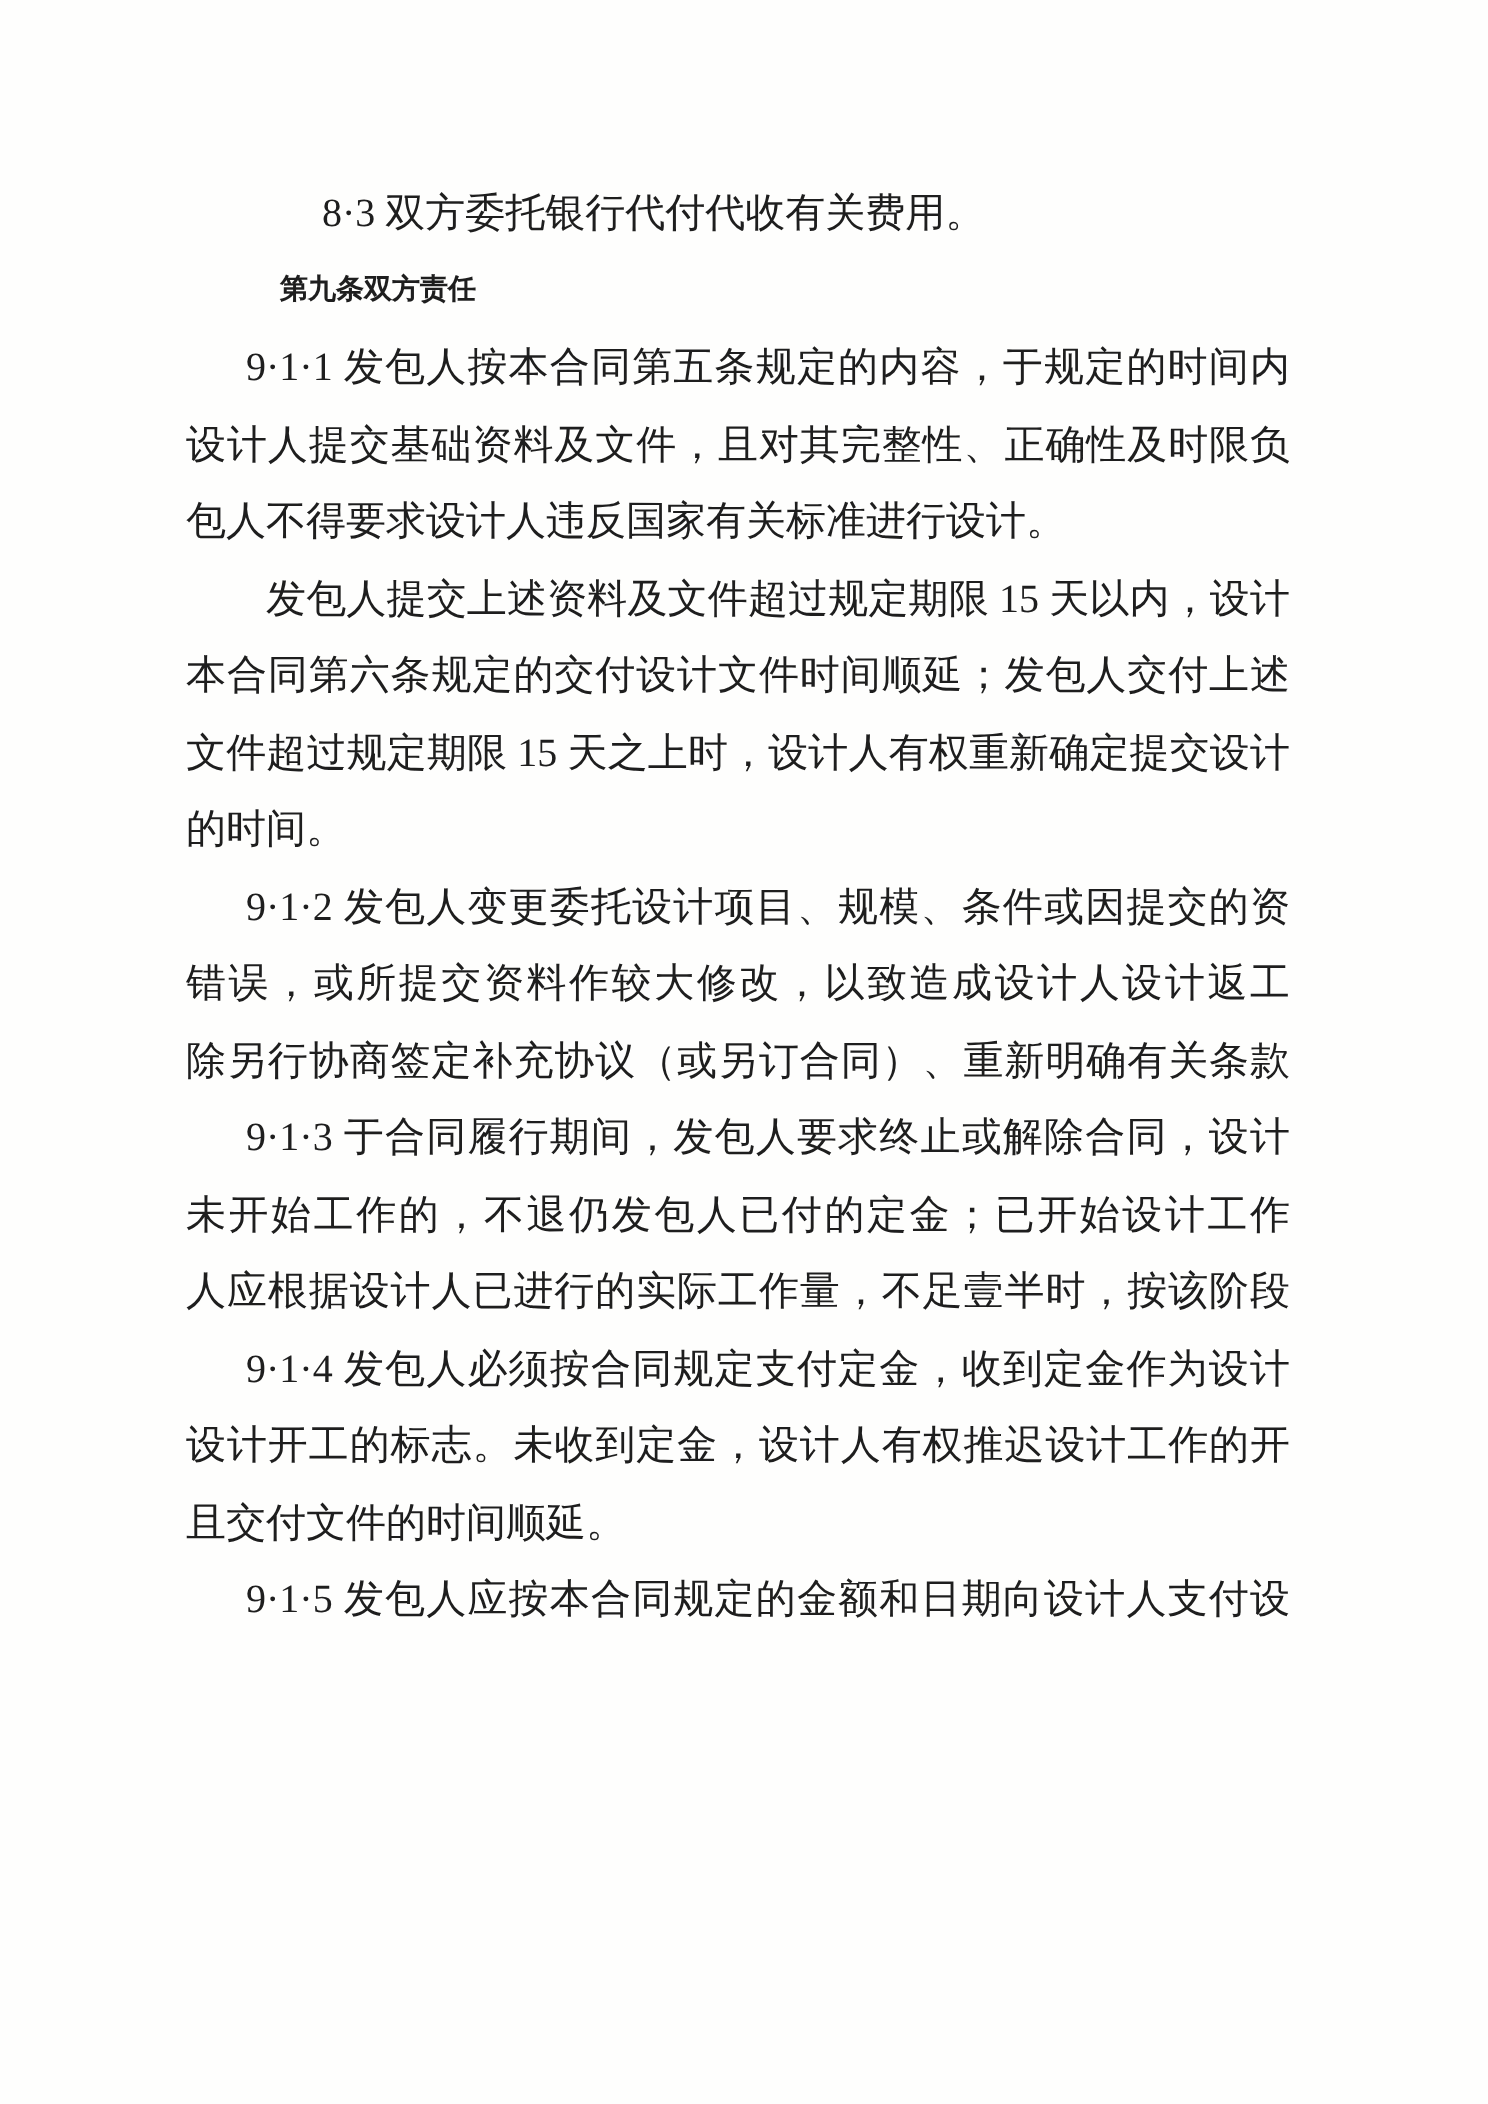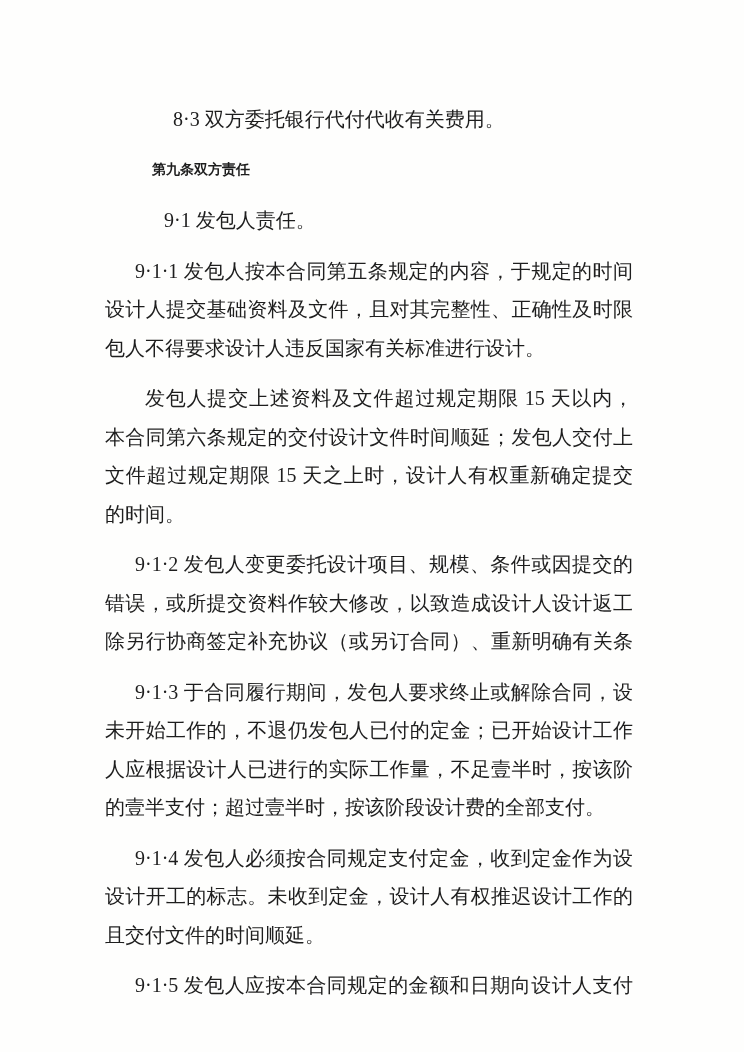--- a/index.html
+++ b/index.html
@@ -8,21 +8,21 @@
     width:744px;height:1052px;
     box-sizing:border-box;
     padding:88px 99px 0 93px;
     background:#fefefdff;
     color:#1e1e1e;
     font-family:"Liberation Serif","DejaVu Serif",serif;
     font-size:20px;
     line-height:38.5px;
     overflow:hidden;
   }
-  .para{margin:12px;}
+  .para{margin:0;}
   .ln{
     height:38.5px;
     overflow:hidden;
     text-align:left;
     white-space:nowrap;
   }
   
   .fill{
     white-space:normal;
     text-align:justify;
@@ -42,23 +42,20 @@
 <div class="page">
 
   <div class="para">
     <div class="ln ind-a">8·3 双方委托银行代付代收有关费用。</div>
   </div>
 
   <div class="para">
     <div class="ln ind-h bold">第九条双方责任</div>
   </div>
 
-  <div class="para">
-    <div class="ln ind-b">9·1 发包人责任。</div>
-  </div>
 
   <div class="para">
     <div class="ln ind-c fill">9·1·1 发包人按本合同第五条规定的内容，于规定的时间内向</div>
     <div class="ln fill">设计人提交基础资料及文件，且对其完整性、正确性及时限负责。发</div>
     <div class="ln">包人不得要求设计人违反国家有关标准进行设计。</div>
   </div>
 
   <div class="para">
     <div class="ln ind-d fill">发包人提交上述资料及文件超过规定期限 15 天以内，设计人按</div>
     <div class="ln fill">本合同第六条规定的交付设计文件时间顺延；发包人交付上述资料及</div>
@@ -69,21 +66,20 @@
   <div class="para">
     <div class="ln ind-c fill">9·1·2 发包人变更委托设计项目、规模、条件或因提交的资料</div>
     <div class="ln fill">错误，或所提交资料作较大修改，以致造成设计人设计返工时，双方</div>
     <div class="ln fill">除另行协商签定补充协议（或另订合同）、重新明确有关条款外，发</div>
   </div>
 
   <div class="para">
     <div class="ln ind-c fill">9·1·3 于合同履行期间，发包人要求终止或解除合同，设计人</div>
     <div class="ln fill">未开始工作的，不退仍发包人已付的定金；已开始设计工作的，发包</div>
     <div class="ln fill">人应根据设计人已进行的实际工作量，不足壹半时，按该阶段设计费</div>
-    <div class="ln">的壹半支付；超过壹半时，按该阶段设计费的全部支付。</div>
   </div>
 
   <div class="para">
     <div class="ln ind-c fill">9·1·4 发包人必须按合同规定支付定金，收到定金作为设计人</div>
     <div class="ln fill">设计开工的标志。未收到定金，设计人有权推迟设计工作的开工时间，</div>
     <div class="ln">且交付文件的时间顺延。</div>
   </div>
 
   <div class="para">
     <div class="ln ind-c fill">9·1·5 发包人应按本合同规定的金额和日期向设计人支付设计</div>

